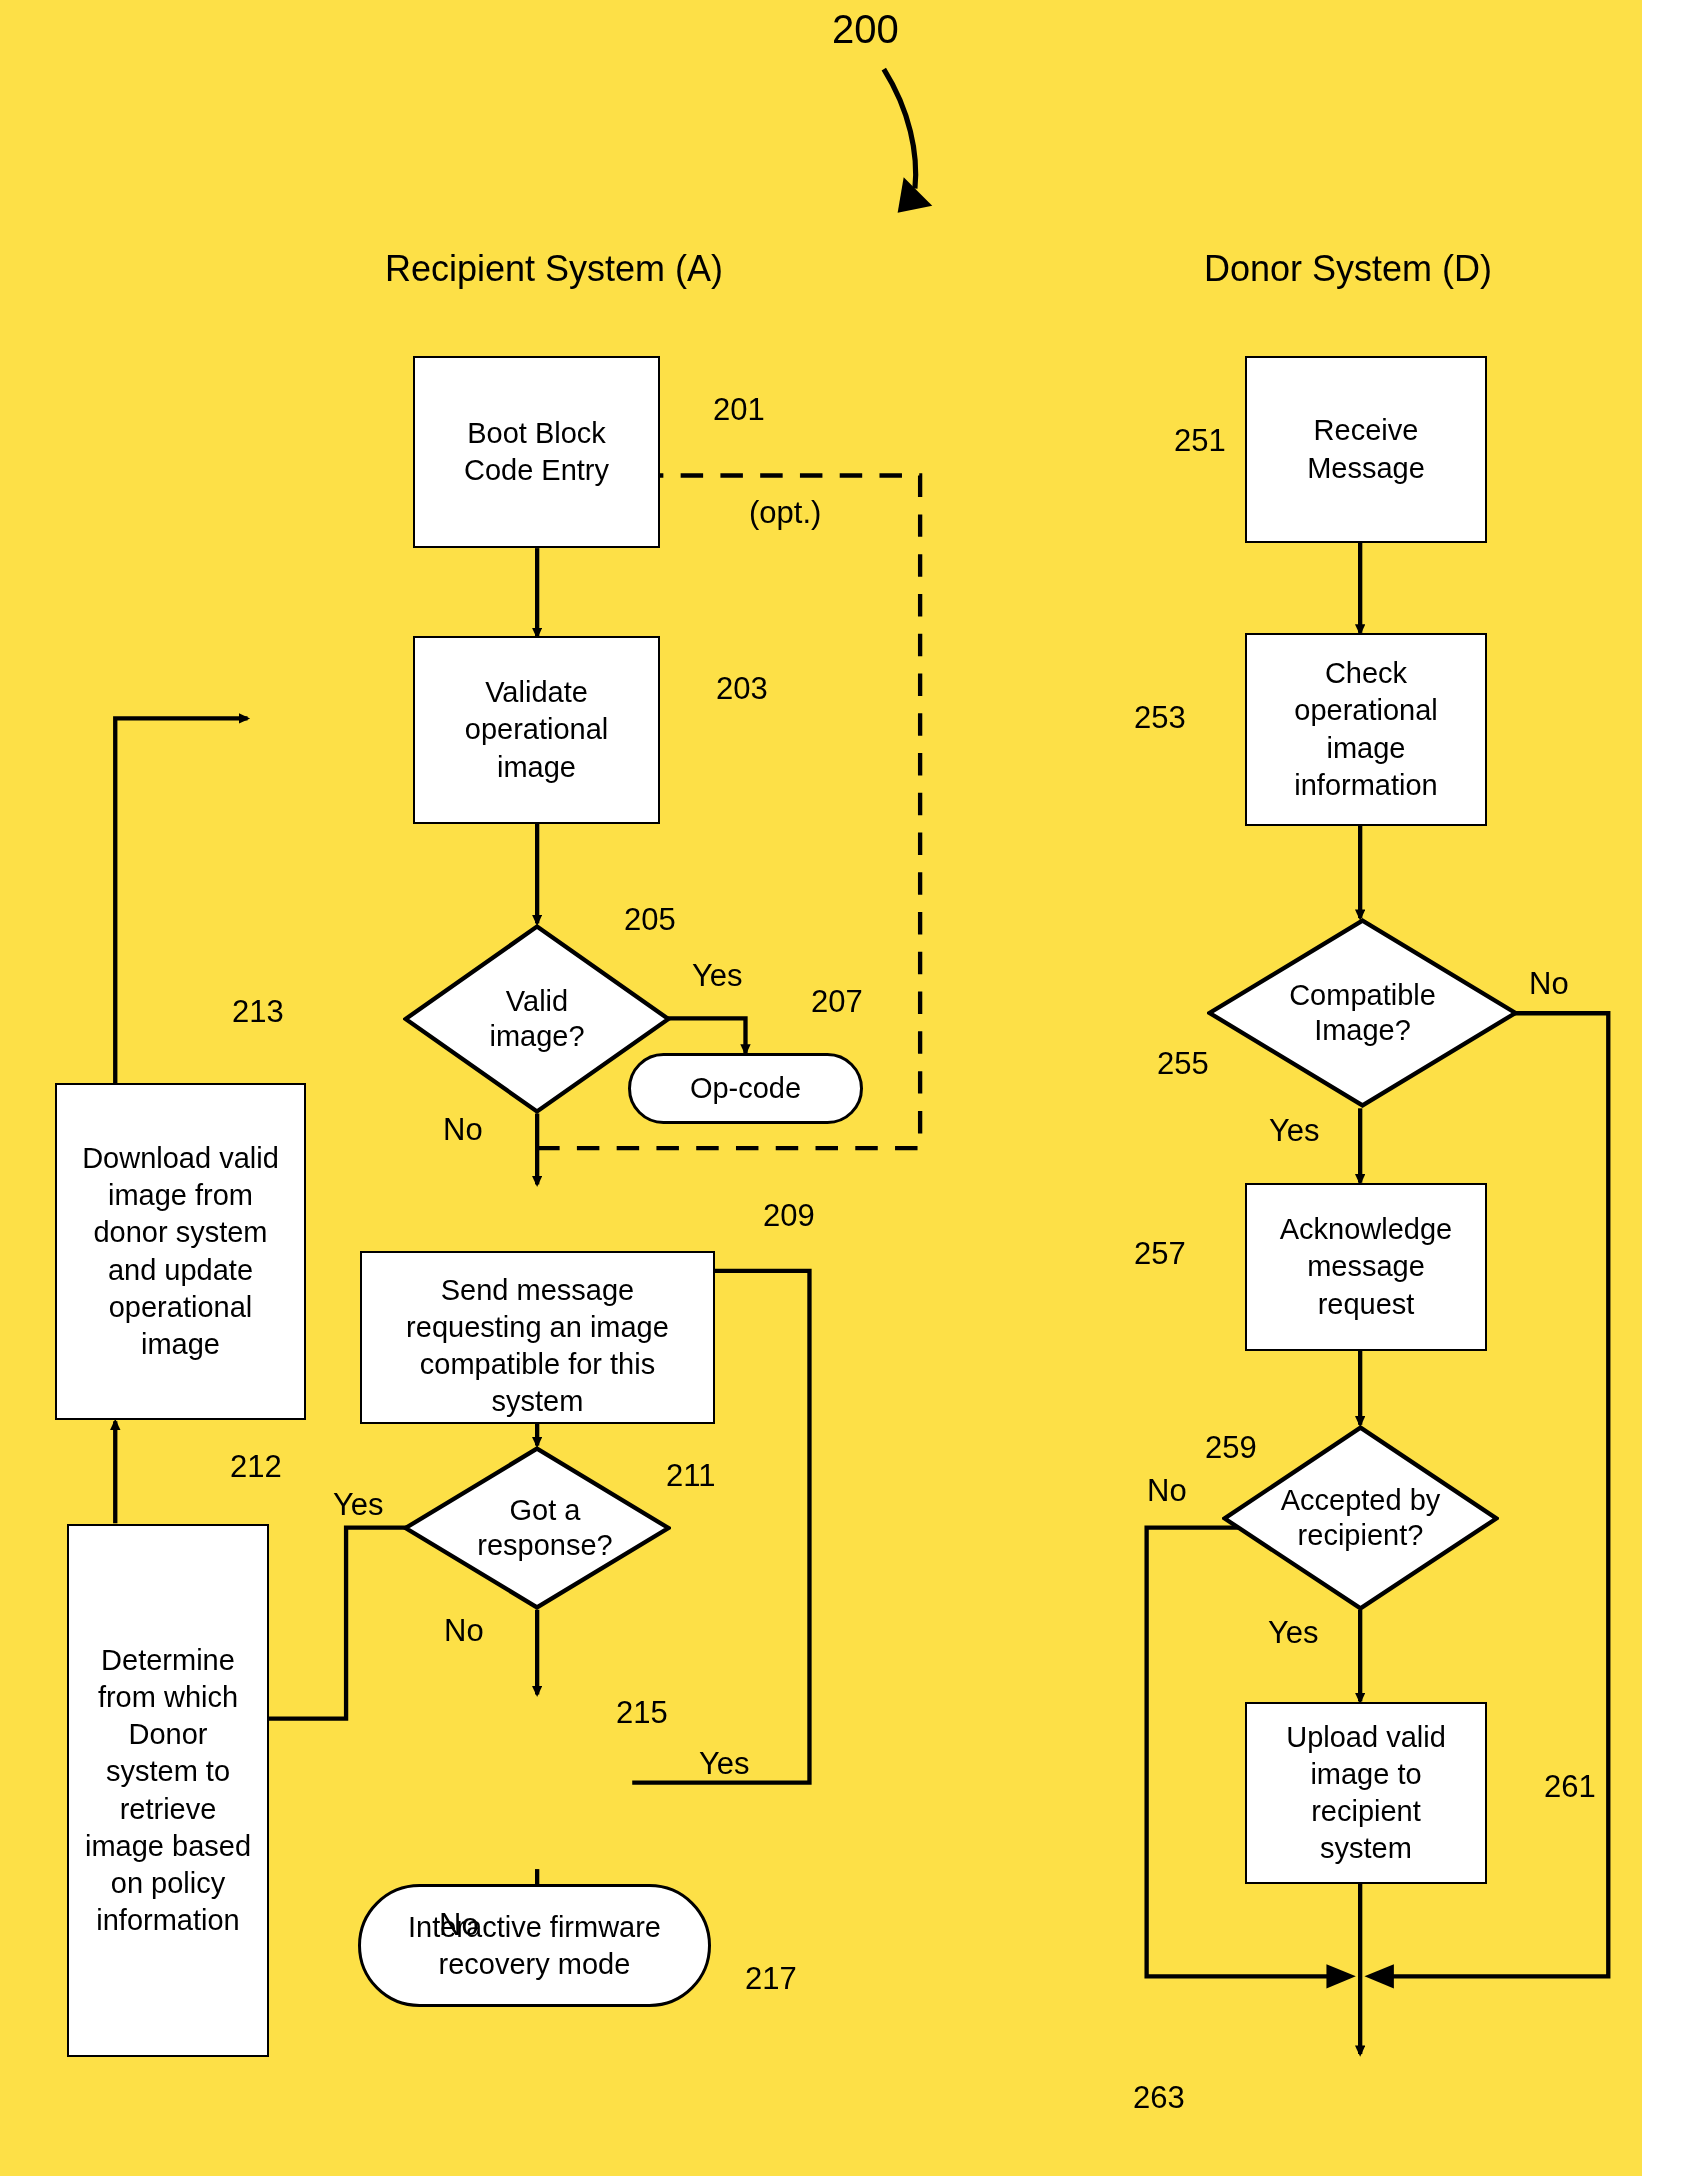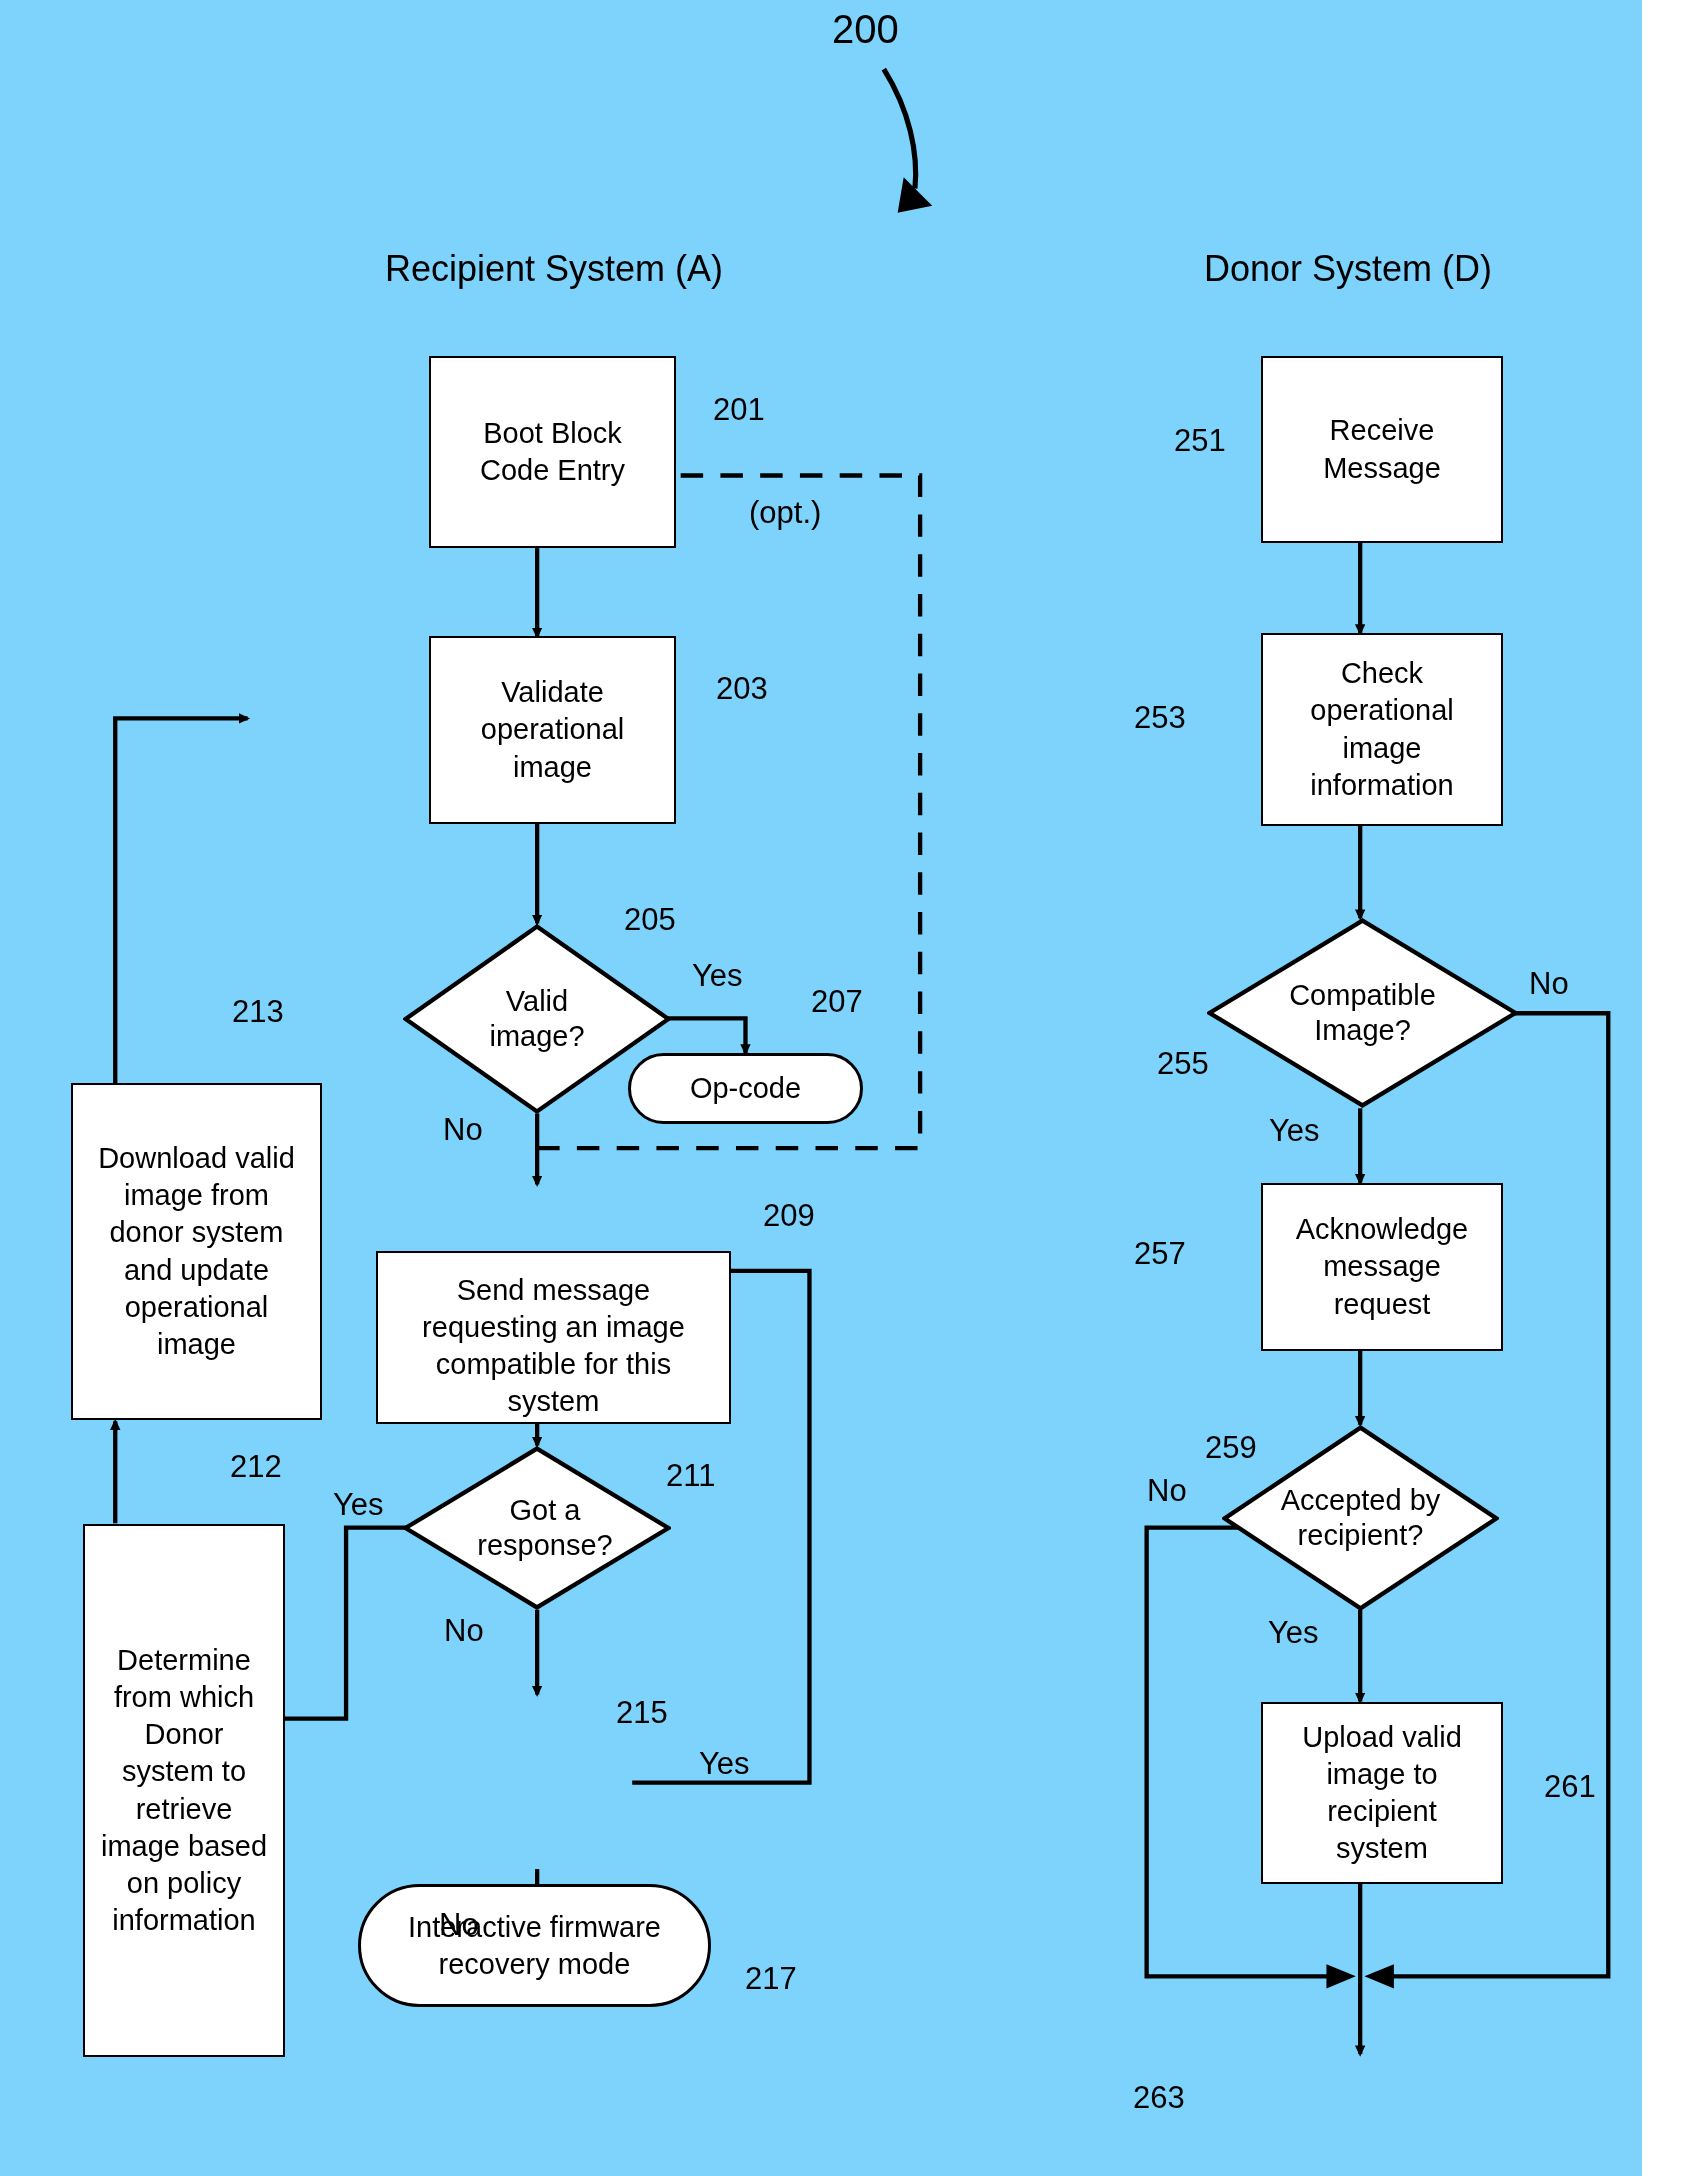--- a/index.html
+++ b/index.html
@@ -9,21 +9,21 @@
     background: #ffffff;
   }
   body {
     font-family: "Liberation Sans", sans-serif;
     color: #000000;
   }
   #figure {
     position: relative;
     width: 1642px;
     height: 2176px;
-    background: #7dd3fc;
+    background: #fde047;
     overflow: hidden;
   }
   #wires {
     position: absolute;
     left: 0;
     top: 0;
     width: 1695px;
     height: 2176px;
     pointer-events: none;
   }
@@ -32,21 +32,20 @@
     box-sizing: border-box;
     display: flex;
     align-items: center;
     justify-content: center;
     text-align: center;
     background: #ffffff;
     z-index: 2;
   }
   .proc {
     border: 2.6px solid #000;
-    margin-left: 16px;
   }
   .proc .txt {
     font-size: 29px;
     line-height: 1.28;
     padding: 1.7px 5.2px;
   }
   .term {
     border: 3.5px solid #000;
     border-radius: 864px;
   }

